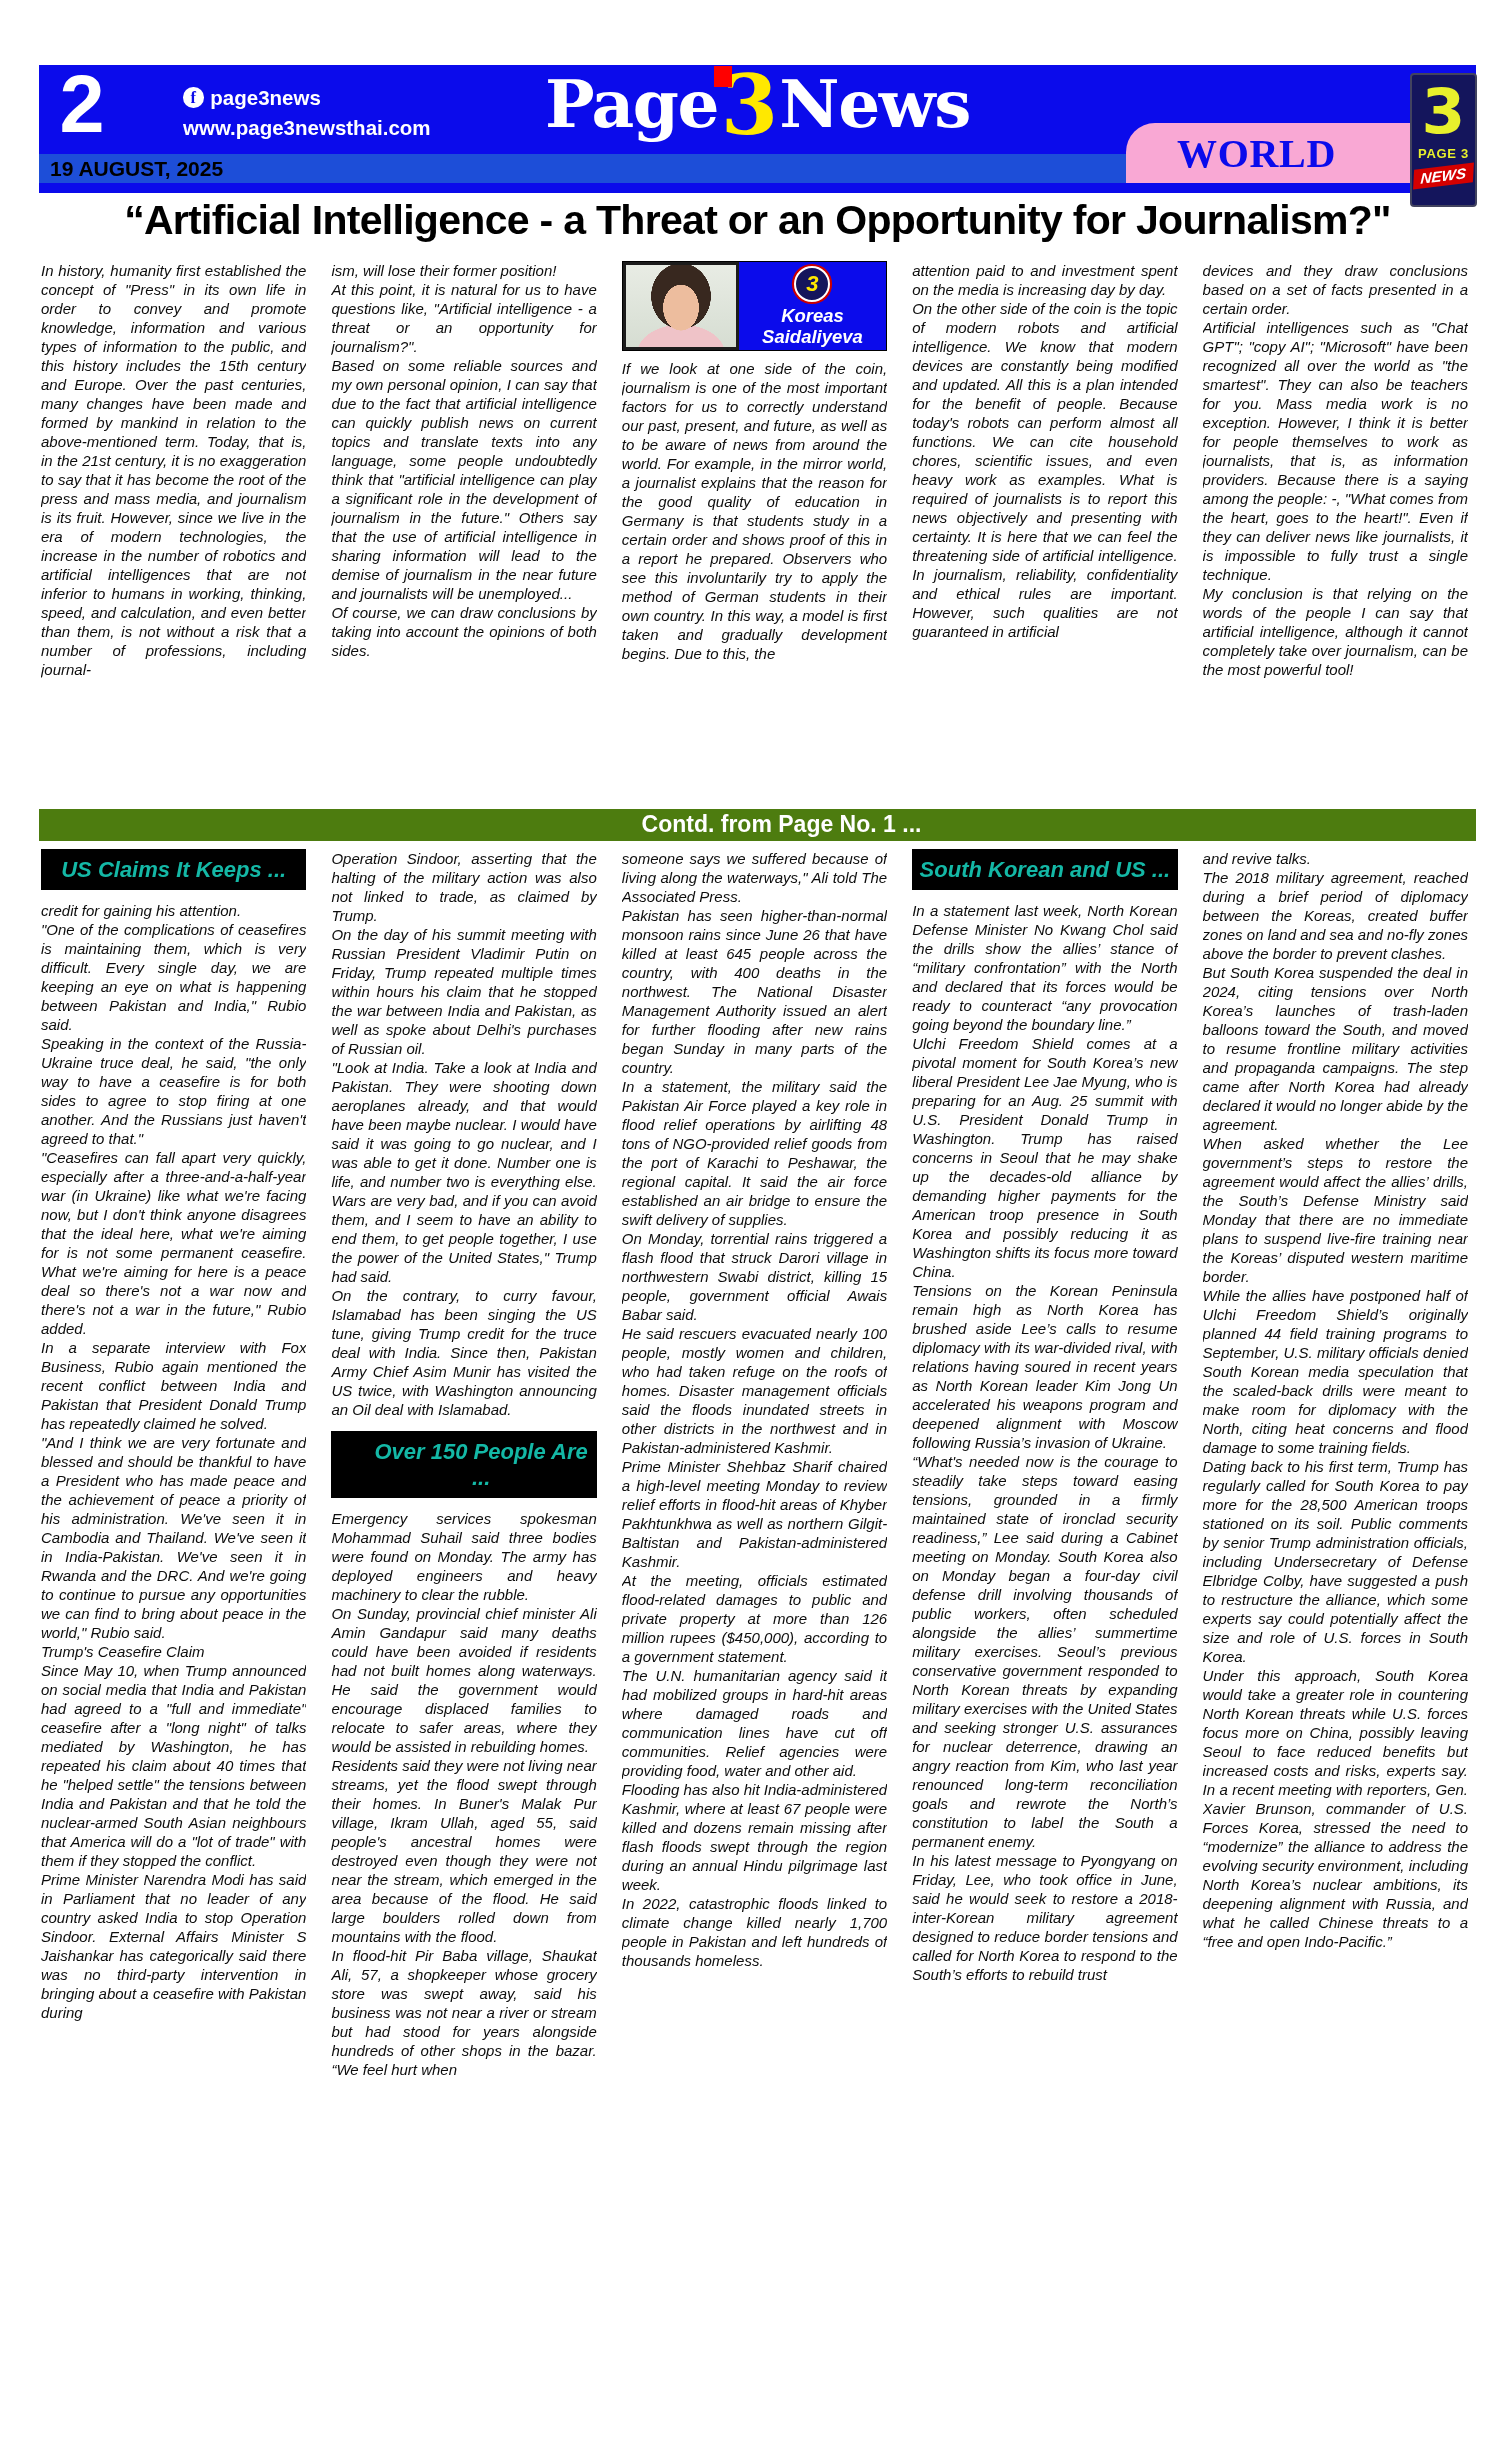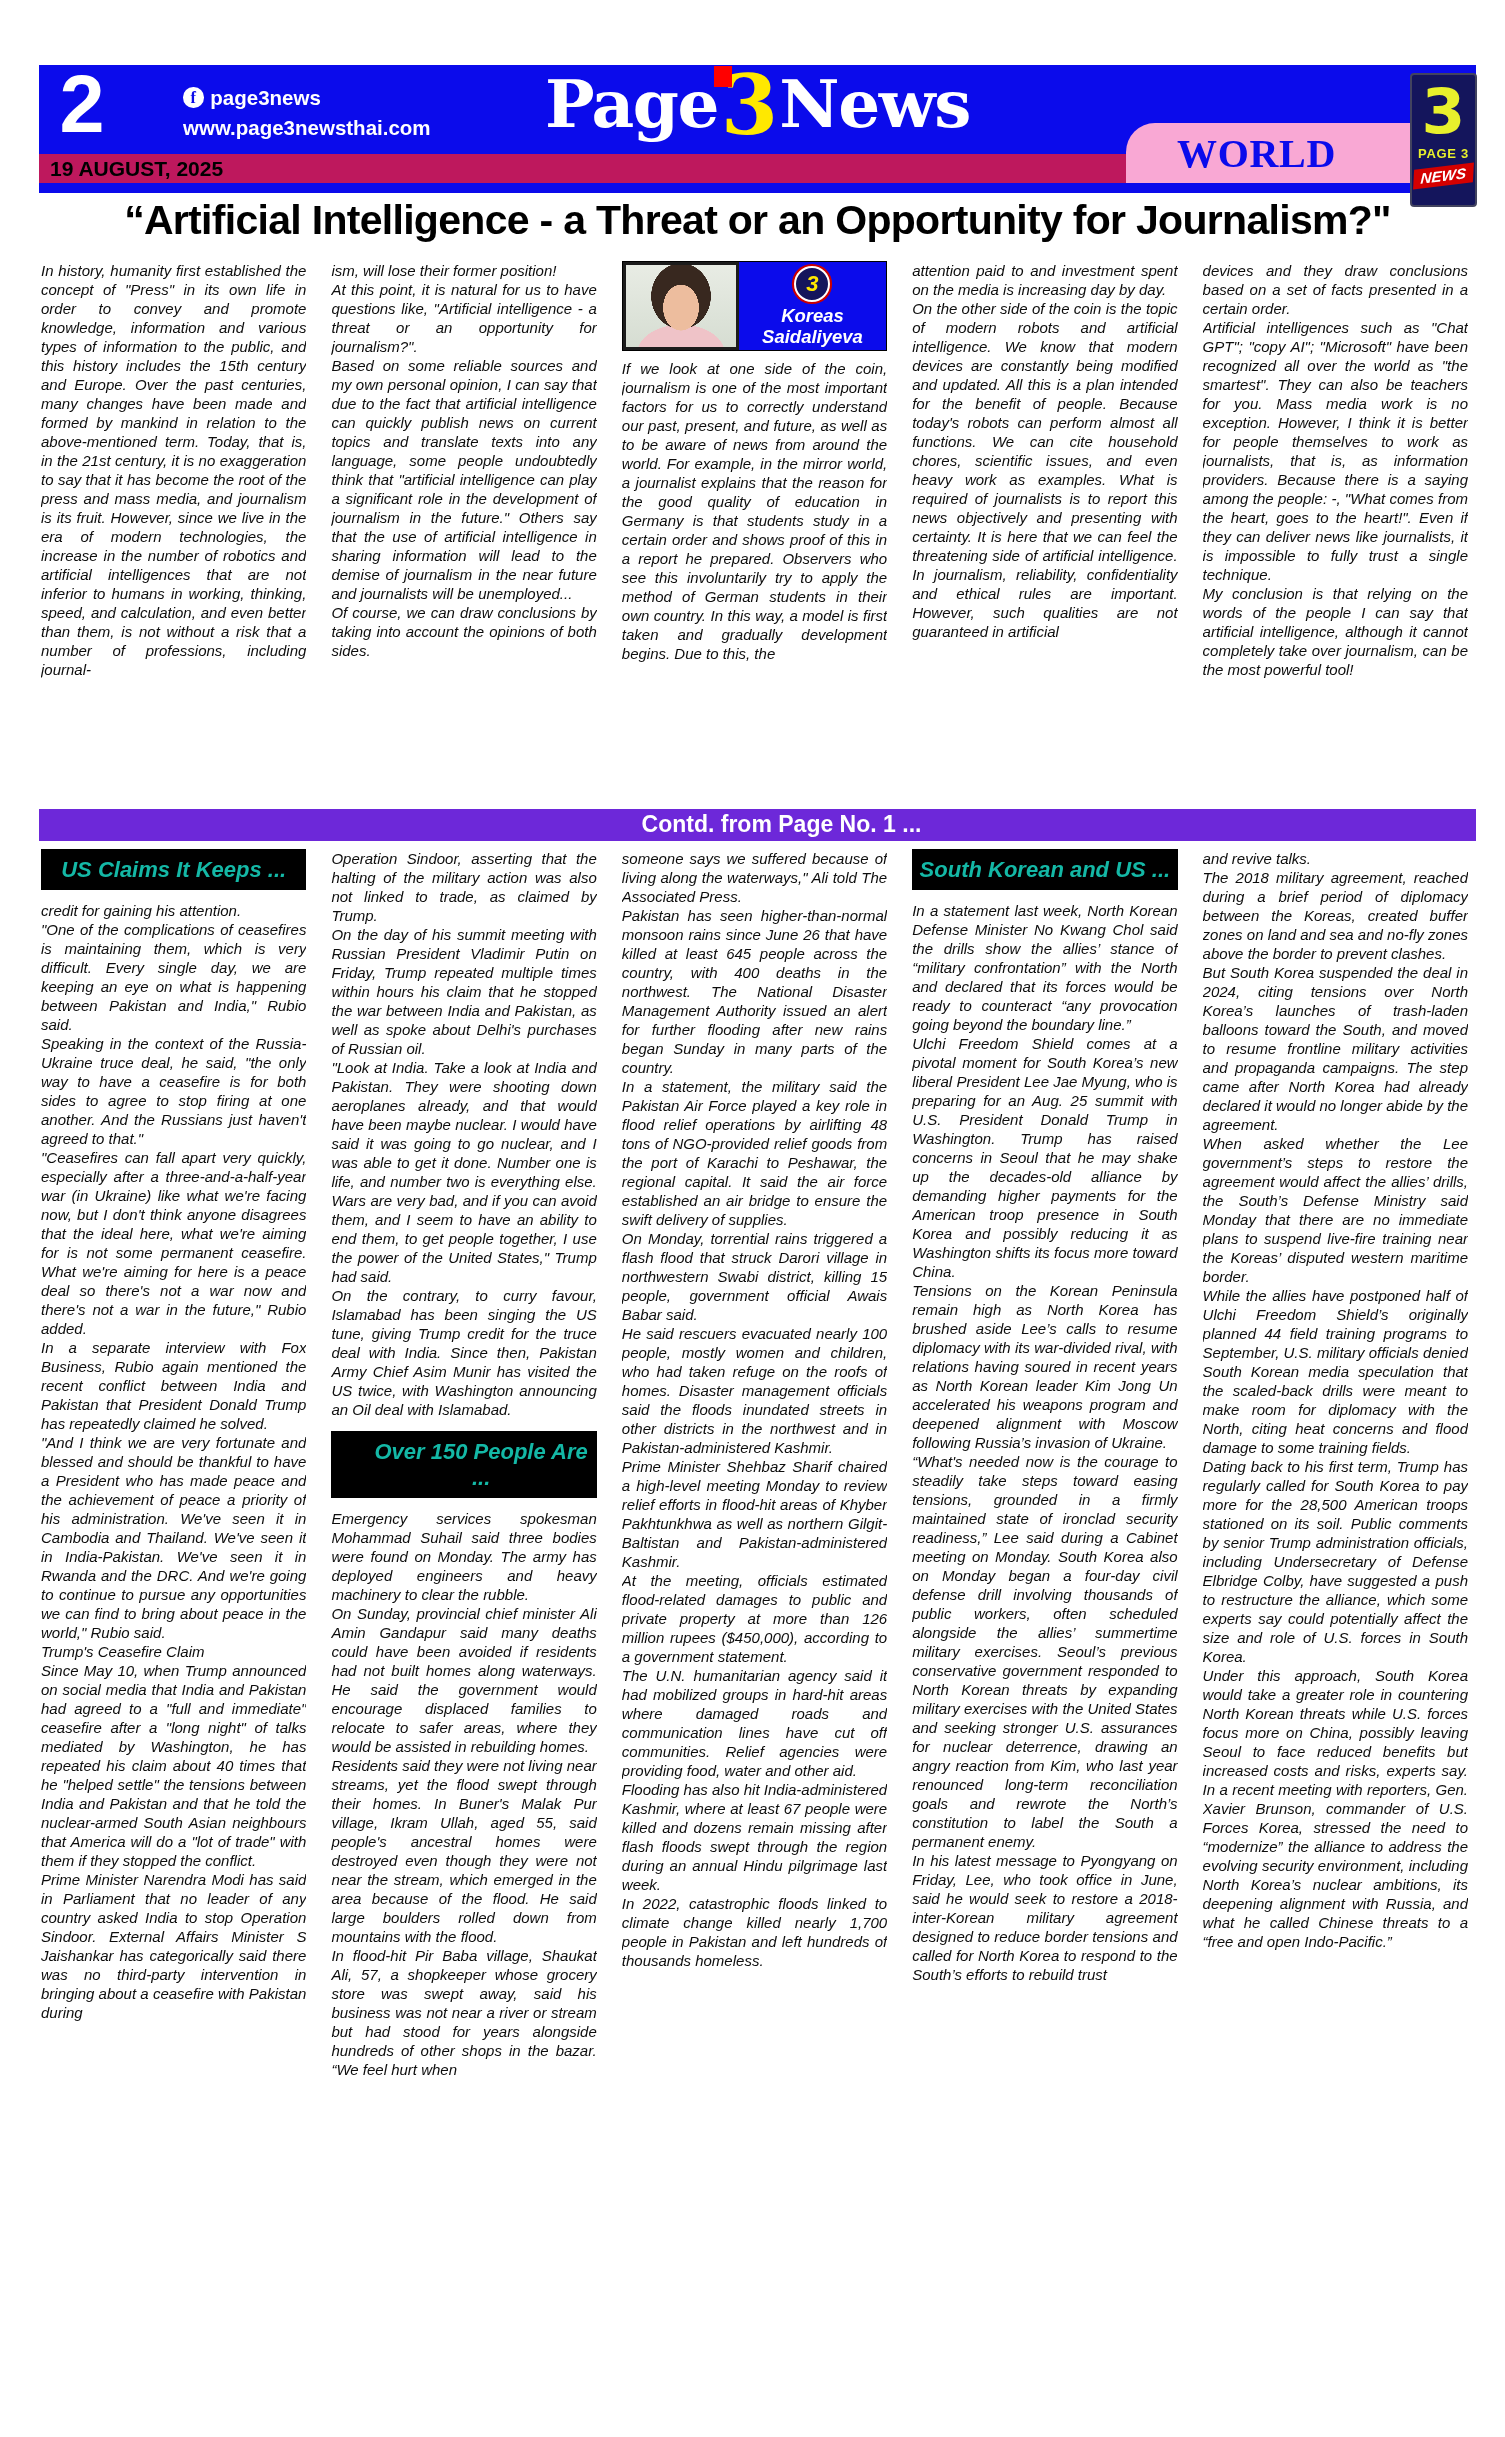--- a/index.html
+++ b/index.html
@@ -26,21 +26,21 @@
   .world-text{margin-left:51px;color:#0b0beb;font-family:"Liberation Serif",serif;font-weight:bold;
               font-size:40px;letter-spacing:0.7px;}
   .logo-box{position:absolute;left:1410px;top:73px;width:67px;height:134px;background:#14155c;
             border:2.1px solid #42435f;border-radius:4.1px;z-index:5;text-align:center;box-sizing:border-box;}
   .logo-3{color:#e8f02c;font-size:63px;font-weight:bold;line-height:66px;margin-top:4.1px;
           font-family:"DejaVu Sans",sans-serif;}
   .logo-page{color:#e8f02c;font-size:13px;font-weight:bold;margin-top:1.4px;letter-spacing:0.7px;}
   .logo-news{display:inline-block;margin-top:4.1px;background:#d40000;color:#fff;font-size:15px;
              font-weight:bold;font-style:italic;padding:1.4px 6.8px;transform:skewX(-10deg) rotate(-7deg);}
 
-  .date-bar{position:absolute;left:39px;top:154px;width:1437px;height:29px;background:#be185d;
+  .date-bar{position:absolute;left:39px;top:154px;width:1437px;height:29px;background:#1d4ed8;
             display:flex;align-items:center;}
   .date-text{margin-left:11px;font-size:21px;font-weight:bold;color:#000;}
   .blue-stripe{position:absolute;left:39px;top:183px;width:1437px;height:9.6px;background:#0b0beb;}
 
   
   .headline{position:absolute;left:39px;width:1437px;top:197px;margin:0;text-align:center;
             font-size:41px;font-weight:bold;letter-spacing:-0.7px;white-space:nowrap;color:#000;}
 
   
   .grid{position:absolute;left:41px;width:1427px;display:grid;grid-template-columns:repeat(5,1fr);
@@ -58,21 +58,21 @@
       radial-gradient(ellipse 30px 33px at 50% 38%, #38281f 99%, transparent 100%),
       radial-gradient(ellipse 44px 29px at 50% 108%, #efc3c8 99%, transparent 100%),
       linear-gradient(180deg,#e8ece4 0%,#d6ddd2 100%);}
   .photo-panel{flex:1;background:#0b0beb;color:#fff;text-align:center;padding-top:2.7px;}
   .mini-logo{width:36px;height:36px;margin:1.4px auto 2.7px;border-radius:50%;background:#14155c;
              color:#ffe800;border:2.7px solid #fff;box-shadow:0 0 0 2.1px #c00;font-size:22px;font-weight:bold;
              display:flex;align-items:center;justify-content:center;box-sizing:border-box;}
   .cap-name{font-size:18.5px;font-weight:bold;line-height:21px;}
 
   
-  .contd-bar{position:absolute;left:39px;top:809px;width:1437px;height:31.5px;background:#6d28d9;
+  .contd-bar{position:absolute;left:39px;top:809px;width:1437px;height:31.5px;background:#4d7c0f;
              color:#fff;display:flex;align-items:center;justify-content:center;}
   .contd-text{font-size:23px;font-weight:bold;margin-left:48px;}
 
   
   .sec-header{background:#000;color:#14b8a6;font-weight:bold;font-size:22px;text-align:center;
               padding:7.5px 0;margin:0 0 11px 0;}
   .sec-header.mid{margin-top:12.3px;padding-left:34px;}
 </style>
 </head>
 <body>

